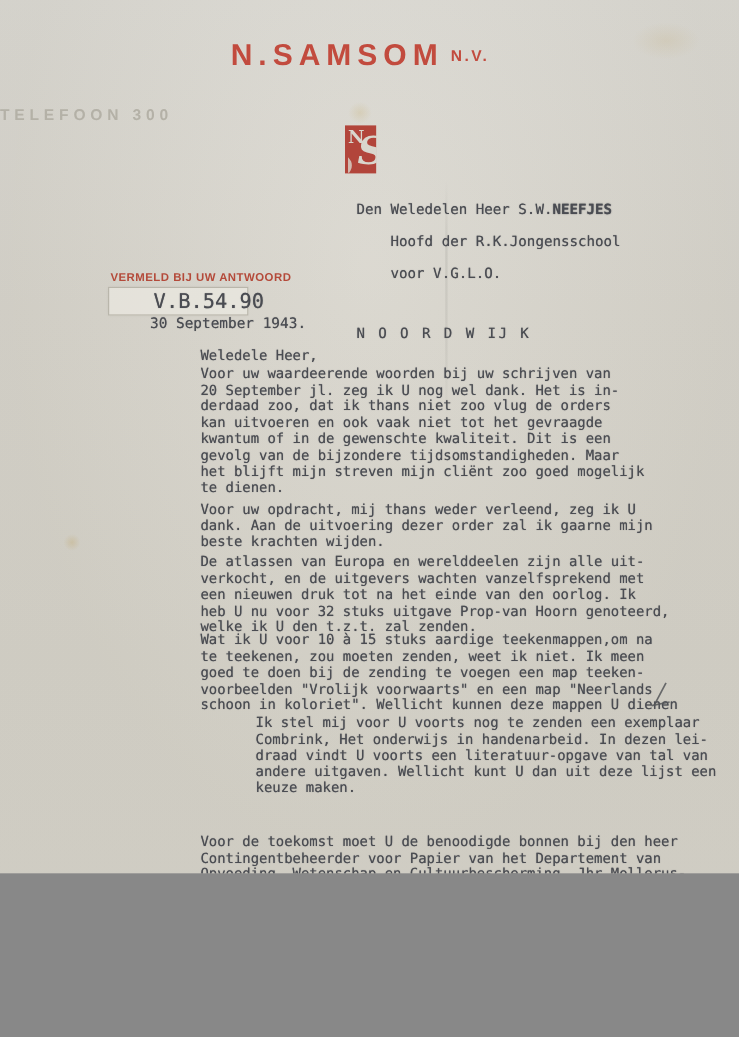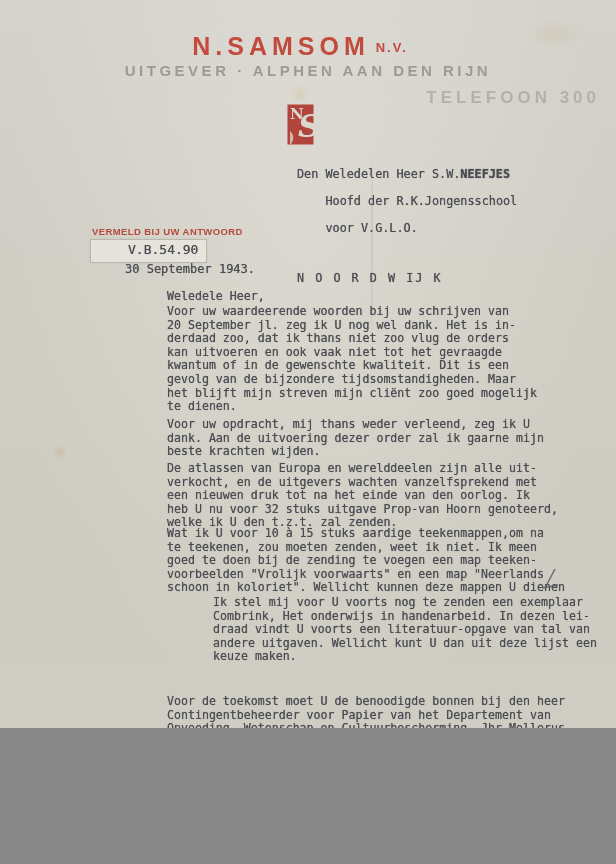--- a/index.html
+++ b/index.html
@@ -15,53 +15,52 @@
     font-family:"DejaVu Sans Mono", monospace;
   }
   .abs{position:absolute;}
   
   .brand{top:32px;left:0;width:600px;text-align:center;color:#c24b3e;
     font-family:"Liberation Sans", sans-serif;font-weight:bold;font-size:25px;
     letter-spacing:5px;white-space:nowrap;}
   .brand .suffix{font-size:13px;letter-spacing:2px;margin-left:6px;vertical-align:3px;}
   .tagline{top:62px;left:0;width:616px;text-align:center;color:#9d9a8f;
     font-family:"Liberation Sans", sans-serif;font-weight:bold;font-size:15px;letter-spacing:3.5px;white-space:nowrap;}
-  .phone{top:88px;left:0;width:600px;text-align:right;color:#b4b1a7;
-    font-family:"Liberation Sans", sans-serif;font-weight:bold;font-size:17px;letter-spacing:4px;}
+  .phone{top:88px;left:0;width:600px;text-align:left;color:#b4b1a7;
+    font-family:"Liberation Sans", sans-serif;font-weight:bold;font-size:13px;letter-spacing:4px;}
   .logo{top:104px;left:287px;}
   
   .typed{color:#4a4c52;text-shadow:0 0 .7px rgba(70,72,78,.75);white-space:pre;}
   .recipient{top:168px;left:297px;font-size:11.8px;line-height:13.4px;}
   .recipient .city{display:block;margin-top:24px;letter-spacing:2px;}
   .recipient b{font-weight:bold;text-shadow:0 0 1px rgba(60,62,68,.9);}
   .stamp-label{top:226px;left:92px;color:#b44a3a;font-family:"Liberation Sans", sans-serif;
     font-weight:bold;font-size:9.5px;letter-spacing:.4px;}
   .ref-box{top:239px;left:90px;width:115px;height:22px;background:rgba(243,241,233,.55);
     border:1px solid #b9b6ab;box-shadow:0 0 3px rgba(0,0,0,.05);}
-  .ref-code{top:242px;left:128px;font-size:13px;}
+  .ref-code{top:242px;left:128px;font-size:17px;}
   .date{top:262px;left:125px;font-size:12px;}
   .salutation{top:289px;left:167px;font-size:11.6px;}
   .para{left:167px;font-size:11.6px;line-height:13.6px;}
   .p1{top:305px;} .p2{top:418px;} .p3{top:462px;} .p4{top:527px;}
   .p5{top:596px;margin-left:46px;} .p6{top:666px;} .p7{top:695px;} .p8{top:778px;}
   .closing{top:786px;left:479px;font-size:16px;}
   .typed-sig{top:806px;left:471px;font-size:12px;font-weight:bold;
     border-bottom:1.4px solid #55575c;padding-bottom:1px;}
   .postscript{top:827px;left:167px;font-size:11.6px;line-height:14.5px;}
   .crease{top:150px;left:371px;width:2px;height:200px;
     background:linear-gradient(180deg,rgba(110,110,104,0),rgba(110,110,104,.14) 30%,rgba(110,110,104,.10) 70%,rgba(110,110,104,0));}
   .ink-layer{top:0;left:0;pointer-events:none;}
 </style>
 </head>
 <body>
 
 <div class="page">
 
   <div class="abs brand"><span>N.SAMSOM</span><span class="suffix">N.V.</span></div>
-  <div class="abs tagline">UITGEVER · ALPHEN AAN DEN RIJN</div>
   <div class="abs phone">TELEFOON 300</div>
 
   <div class="abs logo">
     <svg width="27" height="41" viewBox="0 0 27 41">
       <rect x="0.5" y="0.5" width="26" height="40" fill="#b2453b"></rect>
       <text x="3" y="15" font-family="DejaVu Serif, serif" font-weight="bold" font-size="15" fill="#d9d6cd">N</text>
       <text x="11" y="33" font-family="DejaVu Serif, serif" font-style="italic" font-weight="bold" font-size="32" fill="#d9d6cd">S</text>
       <path d="M4 40 C 8 34, 6 30, 3 27 L3 40 Z" fill="#d9d6cd" opacity=".8"></path>
     </svg>
   </div>

